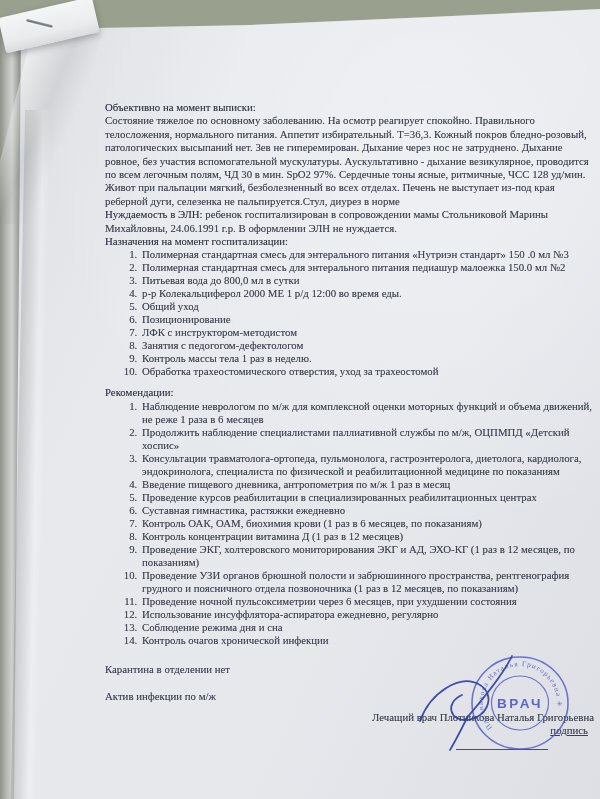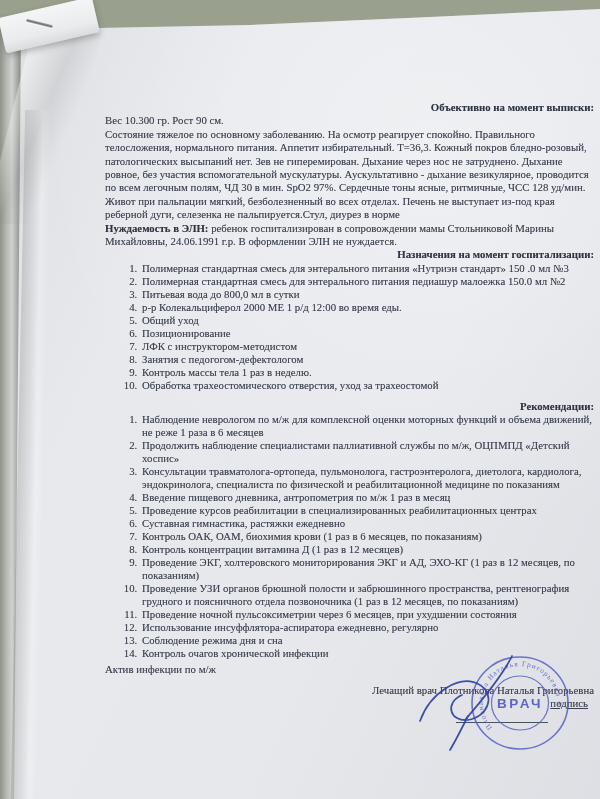--- a/index.html
+++ b/index.html
@@ -45,21 +45,21 @@
     transform:rotate(14deg);border-radius:2px;
     box-shadow:0 1px 1px rgba(255,255,255,.6);
   }
 
   
   .doc{
     position:absolute;left:105px;top:101px;width:489px;
     font-size:10.8px;line-height:13.4px;color:#3c4250;
     text-shadow:0 0 .4px rgba(60,66,80,.45);
   }
-  .doc b,.doc .hd{font-weight:bold;color:#2e3442;text-align:right;}
+  .doc b,.doc .hd{font-weight:normal;color:#2e3442;}
   .hd{display:block;}
   .doc p{margin:0;}
   ol{margin:0;padding:0 0 0 35px;line-height:13px;}
   ol li{padding-left:2px;}
   .gap8{height:8px;}
   .doc-bottom{
     position:absolute;left:105px;top:663px;width:489px;
     font-size:10.8px;line-height:13px;color:#3c4250;
     text-shadow:0 0 .4px rgba(60,66,80,.45);
   }
@@ -78,21 +78,20 @@
 
 <div class="stack-edge"></div>
 <div class="paper"></div>
 <div class="crease-left"></div>
 <div class="corner-shadow"></div>
 <div class="corner-flap"></div>
 <div class="staple"></div>
 
 <div class="doc">
   <span class="hd">Объективно на момент выписки:</span>
-  <div>Вес 10.300 гр. Рост 90 см.</div>
   <p>Состояние тяжелое по основному заболеванию. На осмотр реагирует спокойно. Правильного телосложения, нормального питания. Аппетит избирательный. Т=36,3. Кожный покров бледно-розовый, патологических высыпаний нет. Зев не гиперемирован. Дыхание через нос не затруднено. Дыхание ровное, без участия вспомогательной мускулатуры. Аускультативно - дыхание везикулярное, проводится по всем легочным полям, ЧД 30 в мин. SpO2 97%. Сердечные тоны ясные, ритмичные, ЧСС 128 уд/мин. Живот при пальпации мягкий, безболезненный во всех отделах. Печень не выступает из-под края реберной дуги, селезенка не пальпируется.Стул, диурез в норме</p>
   <p><b>Нуждаемость в ЭЛН:</b> <span>ребенок госпитализирован в сопровождении мамы Стольниковой Марины Михайловны, 24.06.1991 г.р. В оформлении ЭЛН не нуждается.</span></p>
   <span class="hd">Назначения на момент госпитализации:</span>
   <ol>
       <li>Полимерная стандартная смесь для энтерального питания «Нутриэн стандарт» 150 .0 мл №3</li>
       <li>Полимерная стандартная смесь для энтерального питания педиашур малоежка 150.0 мл №2</li>
       <li>Питьевая вода до 800,0 мл в сутки</li>
       <li>р-р Колекальциферол 2000 МЕ 1 р/д 12:00 во время еды.</li>
       <li>Общий уход</li>
       <li>Позиционирование</li>
@@ -115,20 +114,21 @@
       <li>Проведение ЭКГ, холтеровского мониторирования ЭКГ и АД, ЭХО-КГ (1 раз в 12 месяцев, по показаниям)</li>
       <li>Проведение УЗИ органов брюшной полости и забрюшинного пространства, рентгенография грудного и поясничного отдела позвоночника (1 раз в 12 месяцев, по показаниям)</li>
       <li>Проведение ночной пульсоксиметрии через 6 месяцев, при ухудшении состояния</li>
       <li>Использование инсуффлятора-аспиратора ежедневно, регулярно</li>
       <li>Соблюдение режима дня и сна</li>
       <li>Контроль очагов хронической инфекции</li>
     </ol>
 </div>
 
 <div class="doc-bottom">
+  <div class="line-quarantine">Карантина в отделении нет</div>
   <div>Актив инфекции по м/ж</div>
   <div class="doctor-row">
     <span class="doctor-name">Лечащий врач Плотникова Наталья Григорьевна</span>
     <span class="spacer"></span>
     <span class="sig-label">подпись</span>
     <span class="sig-line"></span>
   </div>
 </div>
 
 <svg class="stamp-svg" width="192" height="154" viewBox="0 0 192 154">

